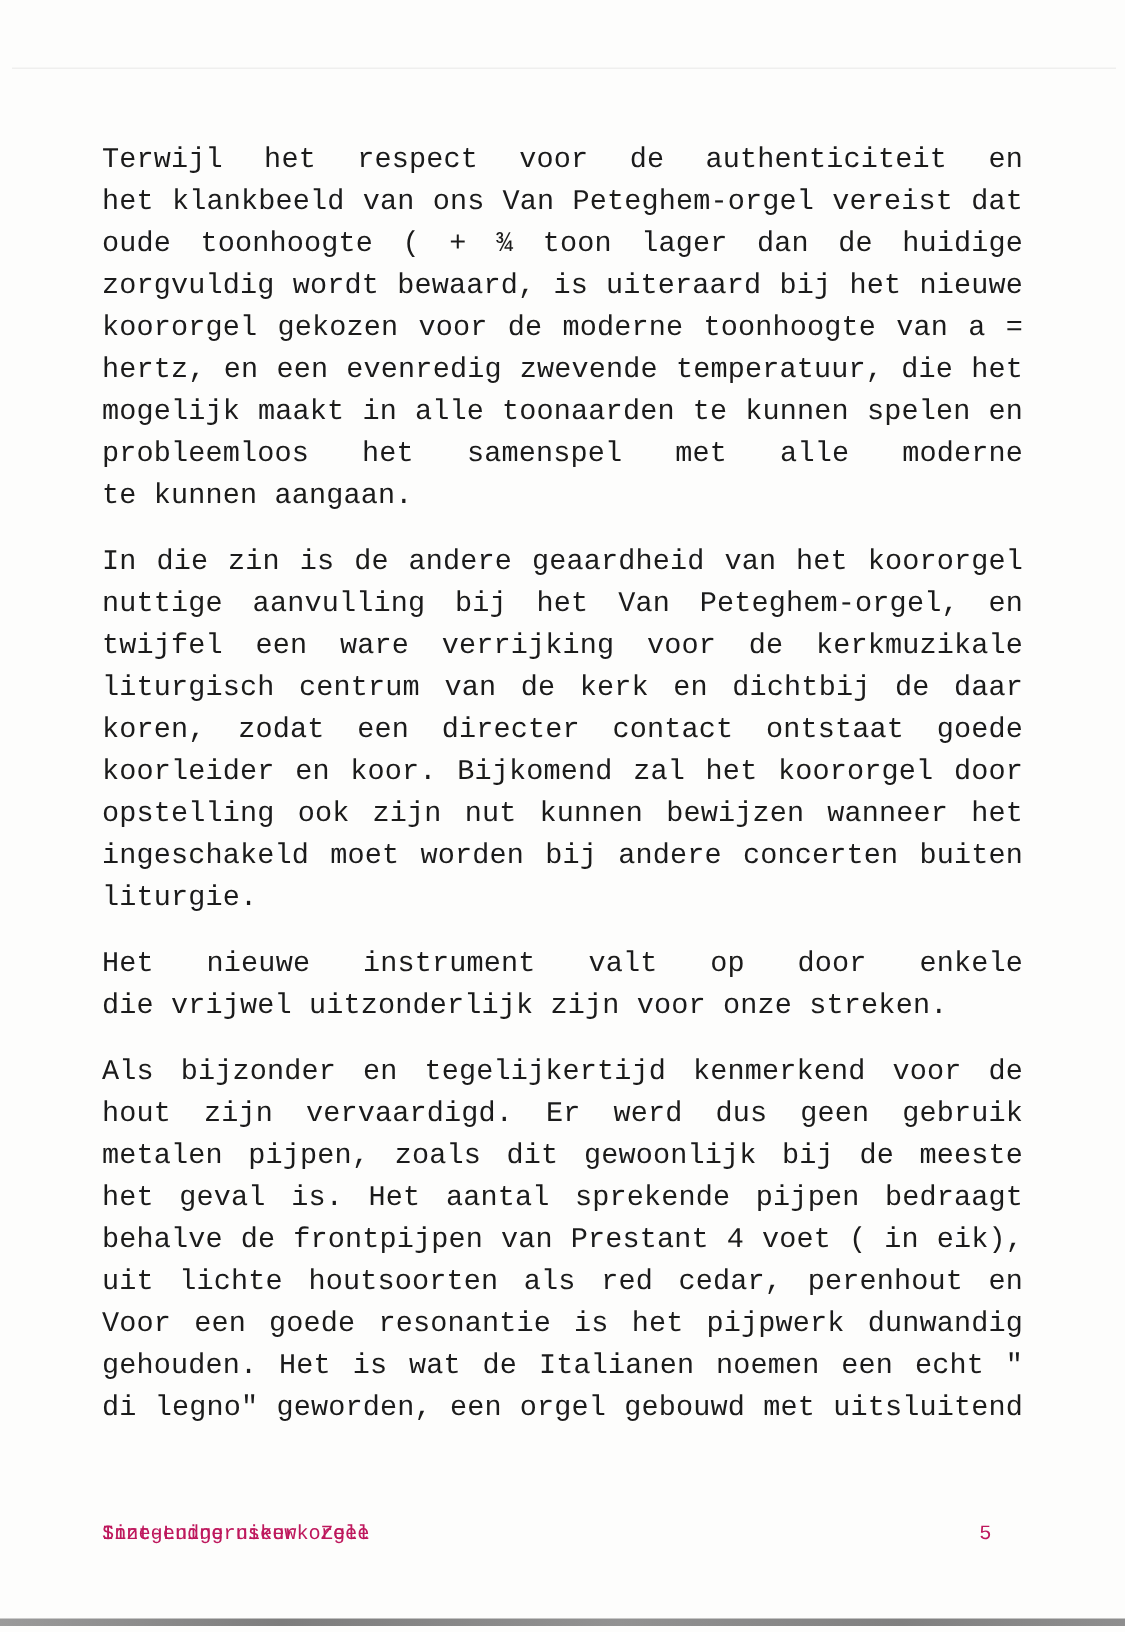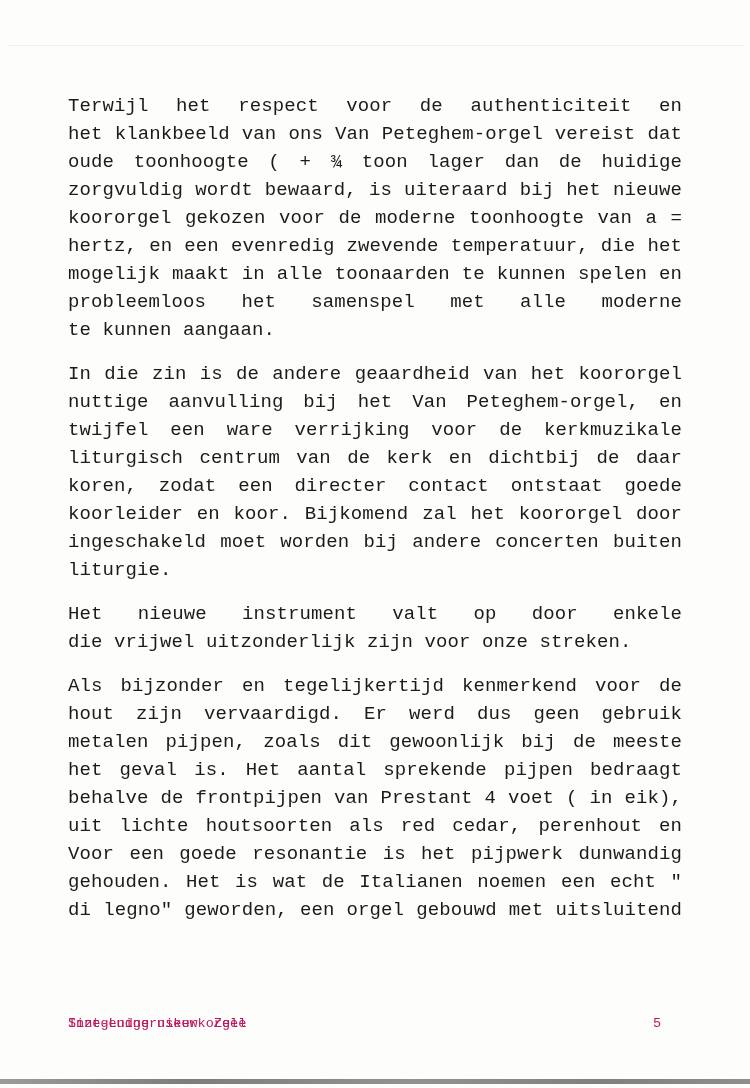--- a/index.html
+++ b/index.html
@@ -100,20 +100,21 @@
         <div class="line j">probleemloos het samenspel met alle moderne instrumenten</div>
         <div class="line">te kunnen aangaan.</div>
       </div>
       <div class="paragraph">
         <div class="line j">In die zin is de andere geaardheid van het koororgel een ware</div>
         <div class="line j">nuttige aanvulling bij het Van Peteghem-orgel, en zonder</div>
         <div class="line j">twijfel een ware verrijking voor de kerkmuzikale activiteiten</div>
         <div class="line j">liturgisch centrum van de kerk en dichtbij de daar opgestelde</div>
         <div class="line j">koren, zodat een directer contact ontstaat goede organist,</div>
         <div class="line j">koorleider en koor. Bijkomend zal het koororgel door die</div>
+        <div class="line j">opstelling ook zijn nut kunnen bewijzen wanneer het</div>
         <div class="line j">ingeschakeld moet worden bij andere concerten buiten de</div>
         <div class="line">liturgie.</div>
       </div>
       <div class="paragraph">
         <div class="line j">Het nieuwe instrument valt op door enkele bijzonderheden</div>
         <div class="line">die vrijwel uitzonderlijk zijn voor onze streken.</div>
       </div>
       <div class="paragraph">
         <div class="line j">Als bijzonder en tegelijkertijd kenmerkend voor de bouwstijl</div>
         <div class="line j">hout zijn vervaardigd. Er werd dus geen gebruik gemaakt van</div>

